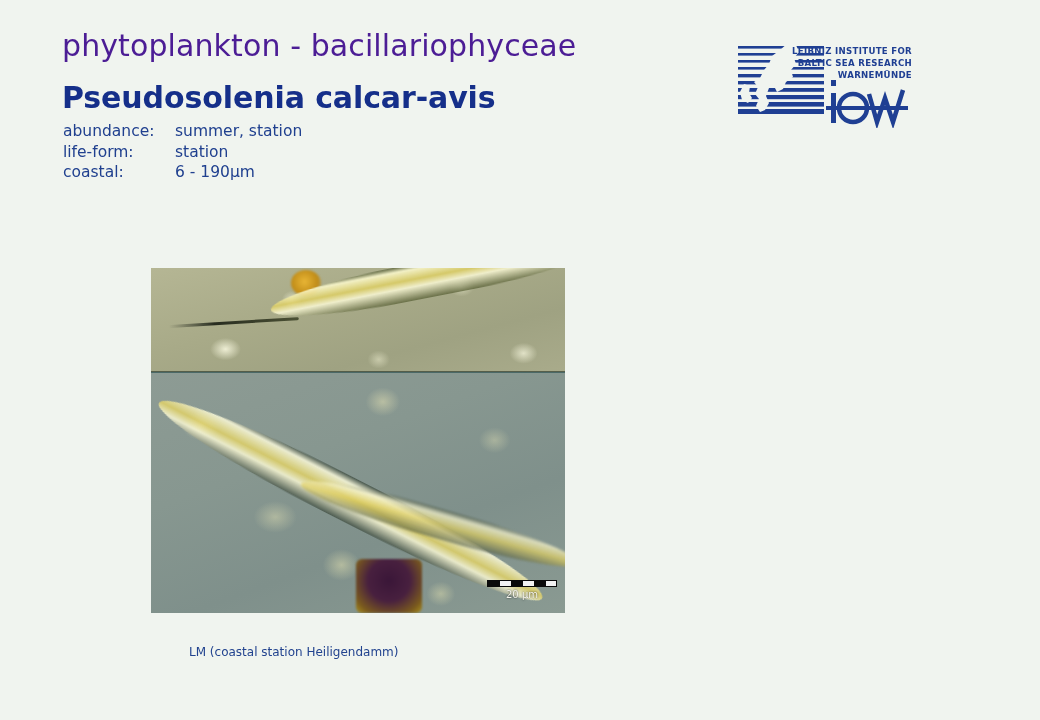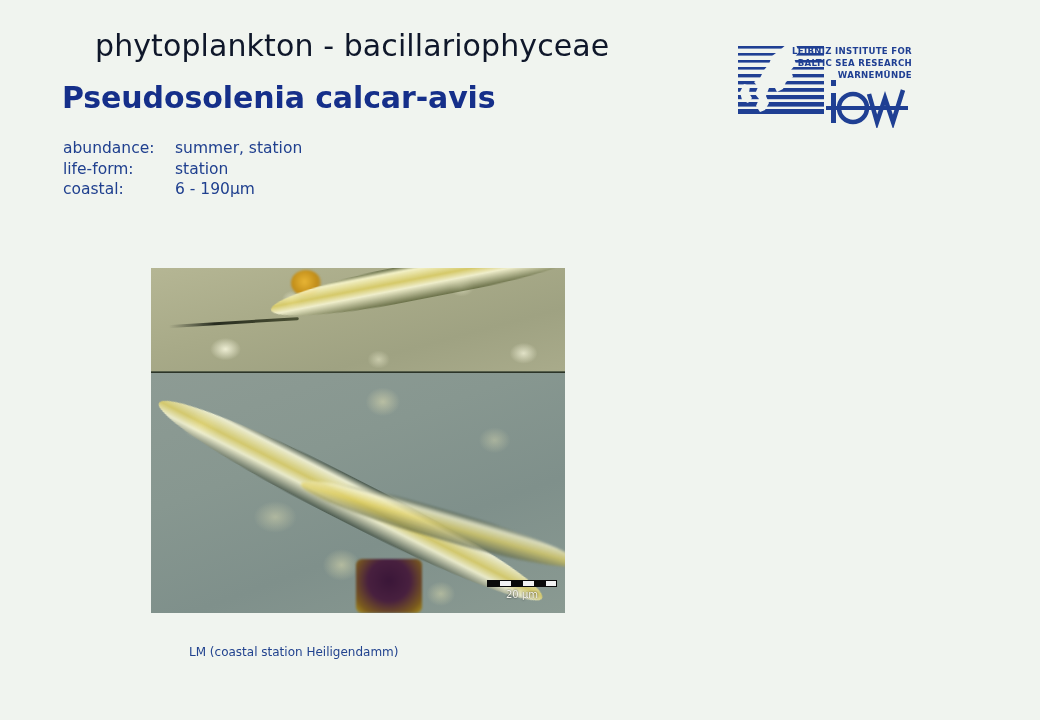--- a/index.html
+++ b/index.html
@@ -18,41 +18,40 @@
   
   #header-block {
     position: absolute;
     left: 62px;
     top: 28px;
     width: 640px;
   }
   #group-title {
     font-size: 30px;
     font-weight: 400;
-    color: #0f172a;
+    color: #4c1d95;
     letter-spacing: 0.1px;
     line-height: 1.18;
     white-space: nowrap;
-    margin-left: 33px;
   }
   #species-title {
     font-size: 30px;
     font-weight: 700;
     color: #152f8a;
     letter-spacing: -0.1px;
     line-height: 1.18;
     margin-top: 17px;
     white-space: nowrap;
   }
 
   
   #attributes {
     position: absolute;
     left: 63px;
-    top: 138px;
+    top: 121px;
     font-size: 15.5px;
     color: #20408f;
     line-height: 20.5px;
   }
   .attr-row {
     display: flex;
     white-space: nowrap;
   }
   .attr-label {
     width: 112px;
@@ -75,21 +74,21 @@
   }
 
   
   #micrograph {
     position: absolute;
     left: 151px;
     top: 268px;
     width: 414px;
     height: 345px;
     overflow: hidden;
-    background: #000000;
+    background: #7dd3fc;
   }
   #panel-top {
     position: absolute;
     left: 0;
     top: 0;
     width: 414px;
     height: 104px;
     overflow: hidden;
     background:
       radial-gradient(ellipse 22px 16px at 18% 78%, rgba(250,250,225,0.85), rgba(180,180,130,0) 70%),

